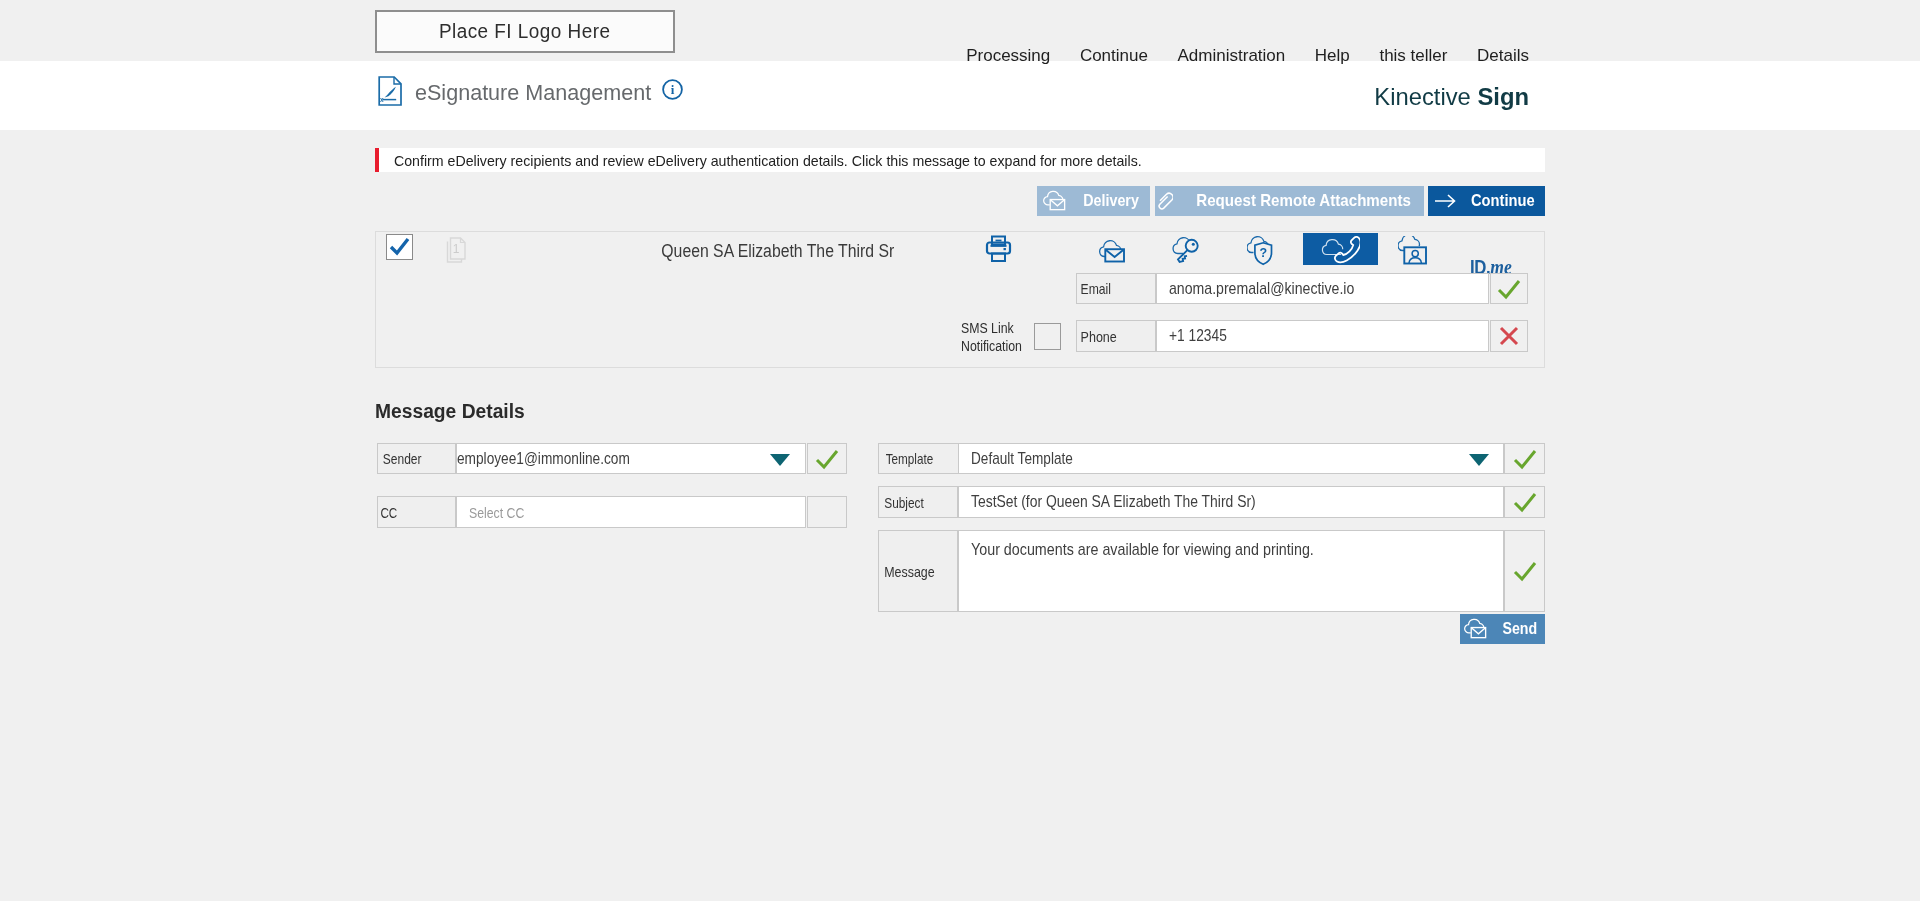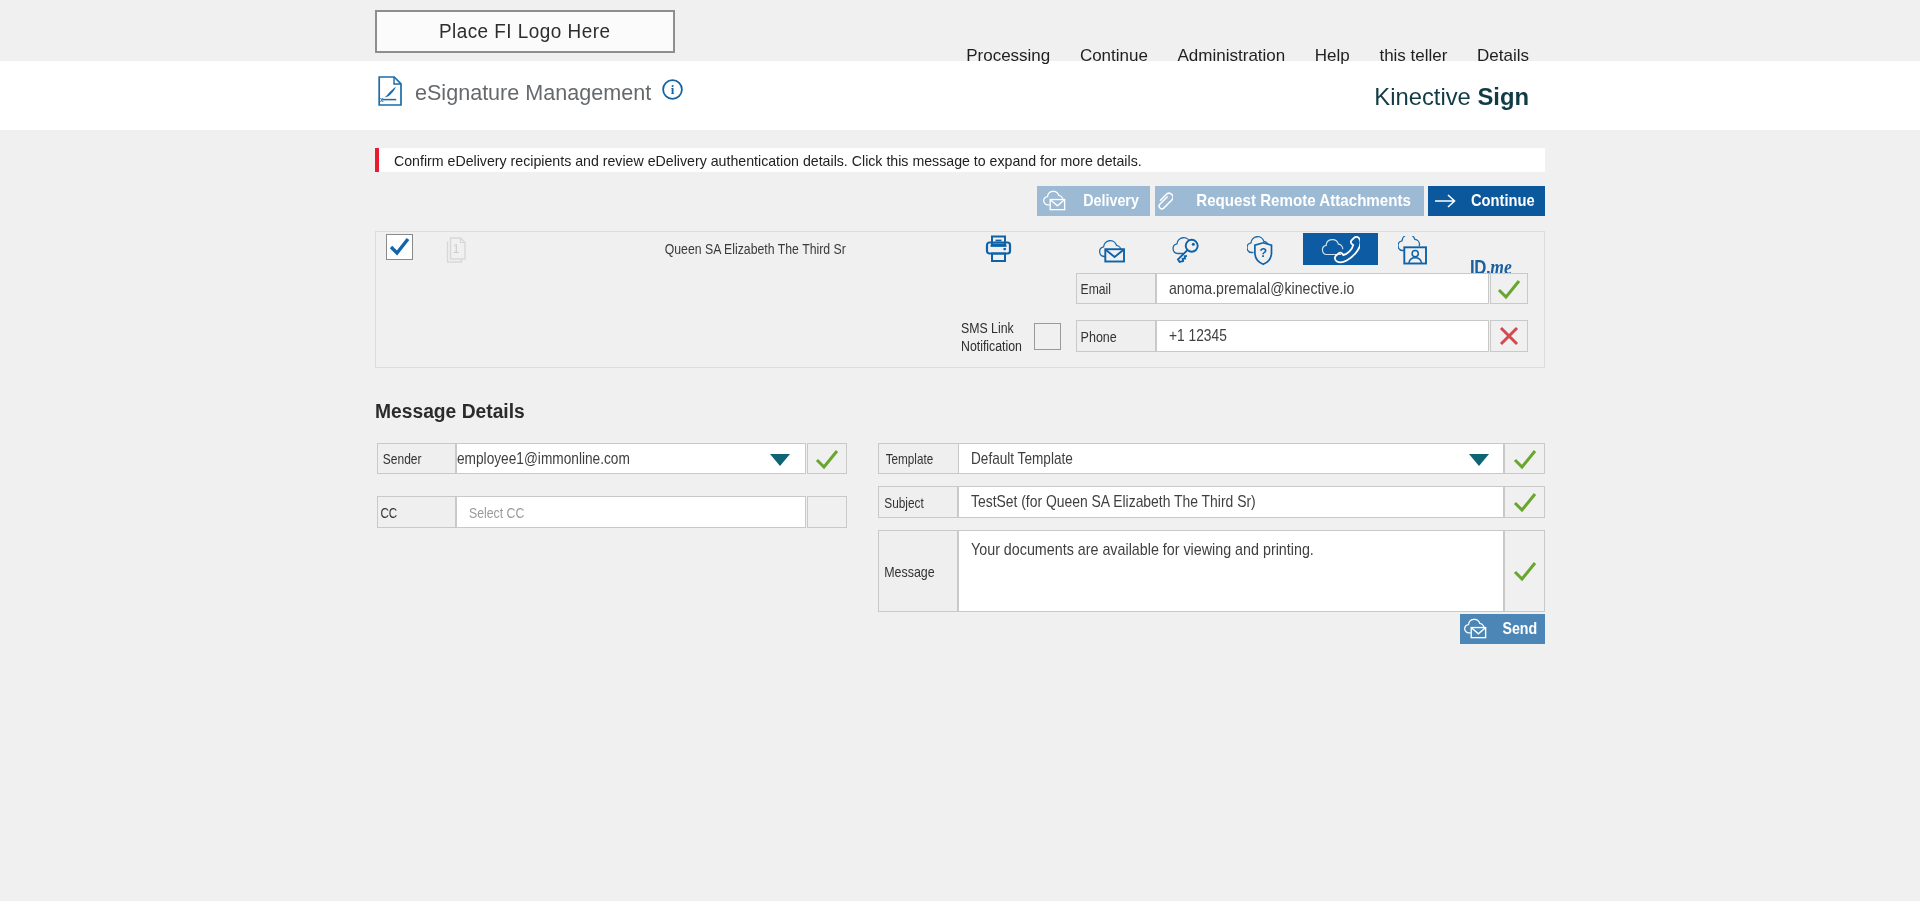--- a/index.html
+++ b/index.html
@@ -30,21 +30,21 @@
 .btn { height:30px; display:flex; align-items:center; justify-content:center; color:#fff; font-size:17px; font-weight:bold; white-space:nowrap; }
 .btn svg { margin-right:10px; }
 #btn-delivery { left:1037px; top:186px; width:113px; background:#9dbad5;text-align:right; }
 #btn-rra { left:1155px; top:186px; width:269px; background:#9dbad5; }
 #btn-continue { left:1428px; top:186px; width:117px; background:#0b589d; }
 
 
 #card { left:375px; top:231px; width:1170px; height:137px; border:1px solid #dcdcdc; }
 #chk { left:386px; top:234px; width:27px; height:26px; background:#fff; border:1px solid #8a8a8a; }
 #pagesicon { left:444px; top:237px; }
-#recipient-name { left:600px; top:241px; width:310px; text-align:center; font-size:14px; color:#3a3a3a; }
+#recipient-name { left:600px; top:241px; width:310px; text-align:right; font-size:18px; color:#3a3a3a; }
 #printer { left:985px; top:235px; }
 .fieldlabel { background:#efefef; border:1px solid #c9c9c9; display:flex; align-items:center; font-size:15px; color:#333; }
 .fieldinput { background:#fff; border:1px solid #c9c9c9; display:flex; align-items:center; font-size:17px; color:#3f3f3f; padding-left:12px; }
 .fieldcell { background:#f0f0f0; border:1px solid #c9c9c9; display:flex; align-items:center; justify-content:center; }
 #lbl-email { left:1076px; top:273px; width:80px; height:31px; }
 #inp-email { left:1156px; top:273px; width:333px; height:31px; }
 #cell-email { left:1490px; top:273px; width:38px; height:31px; }
 #sms-label { left:961px; top:319px; width:110px; font-size:14px; color:#2e2e2e; line-height:18px; }
 #sms-chk { left:1034px; top:323px; width:27px; height:27px; border:1px solid #9a9a9a; }
 #lbl-phone { left:1076px; top:320px; width:80px; height:32px; }

